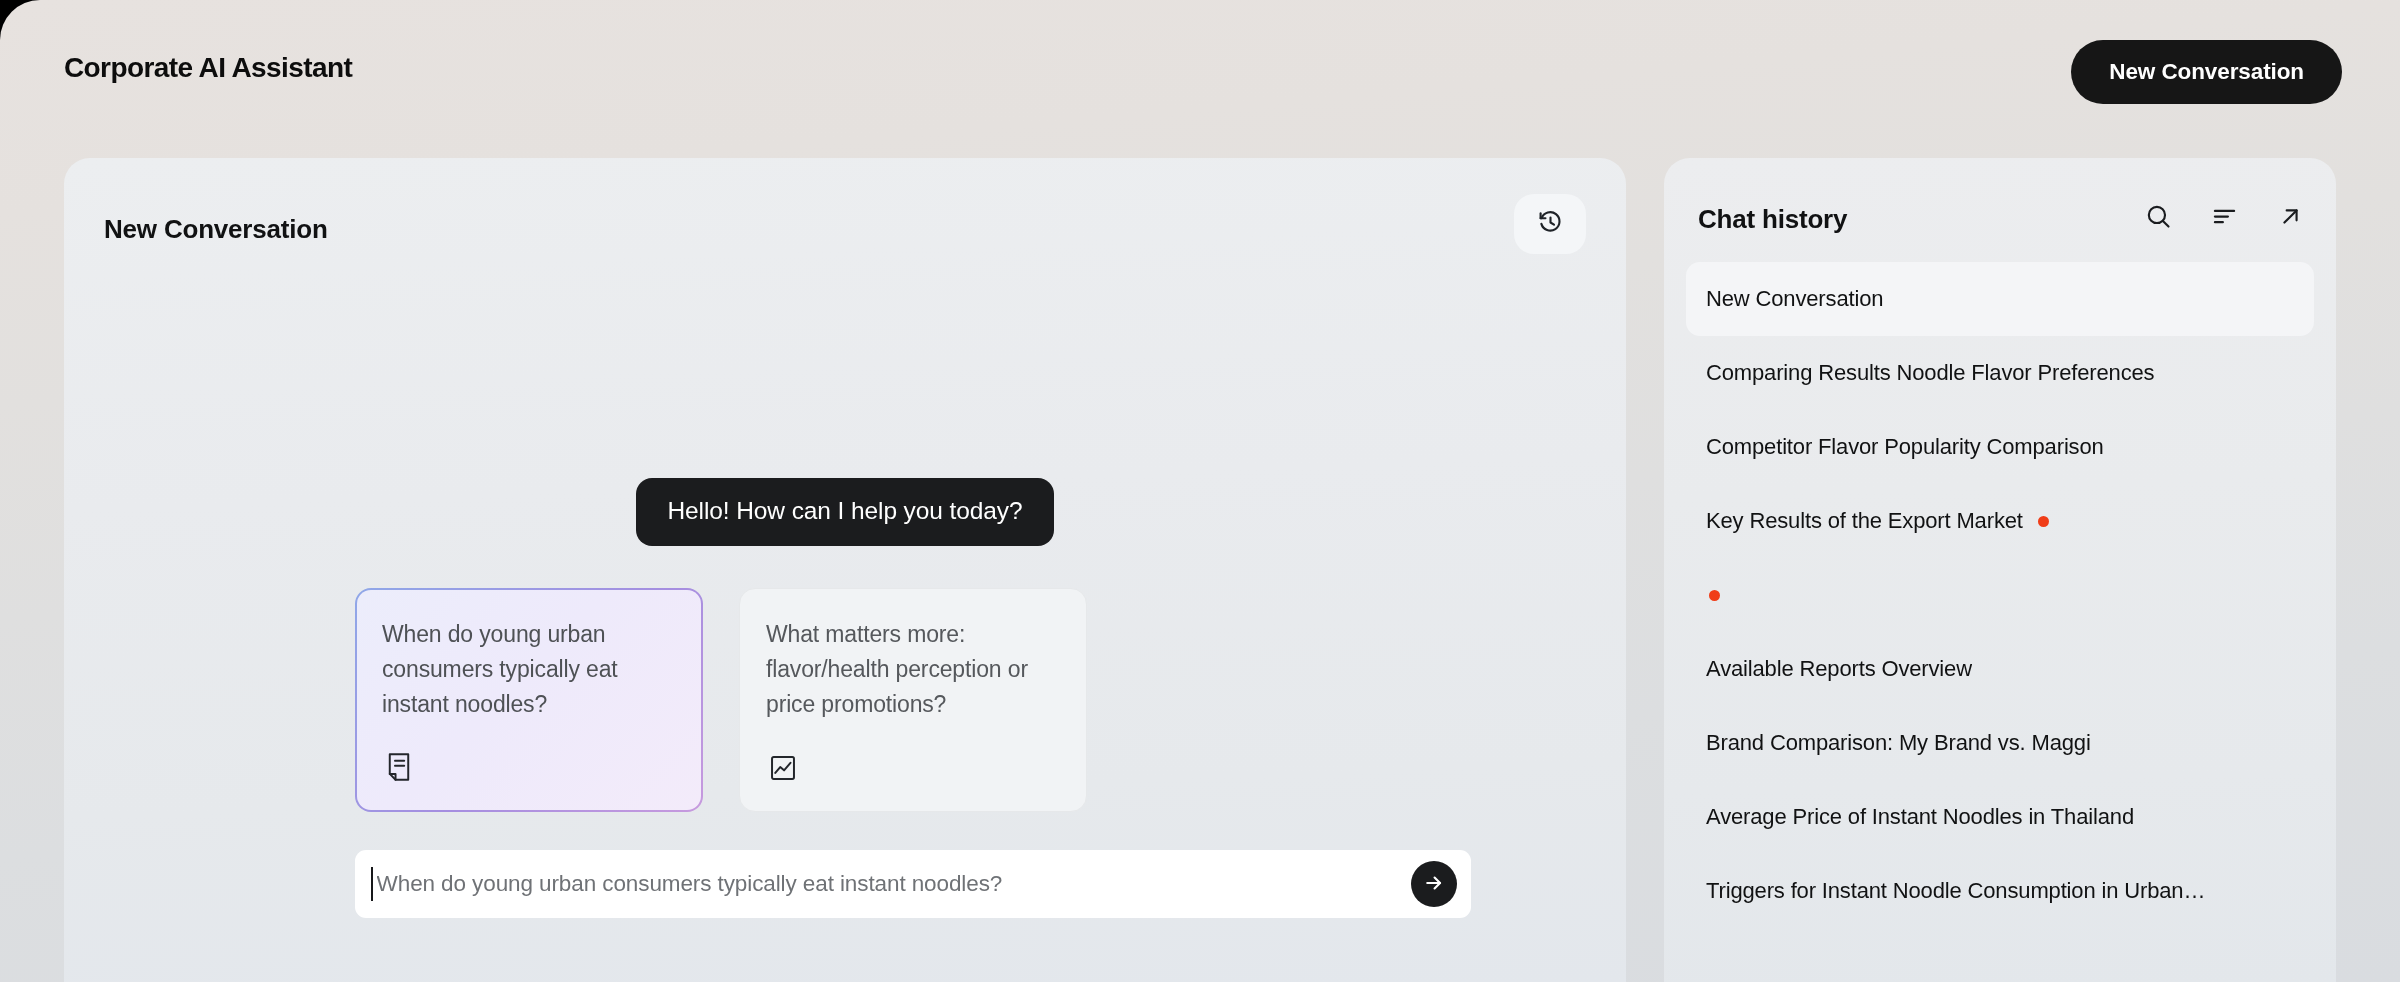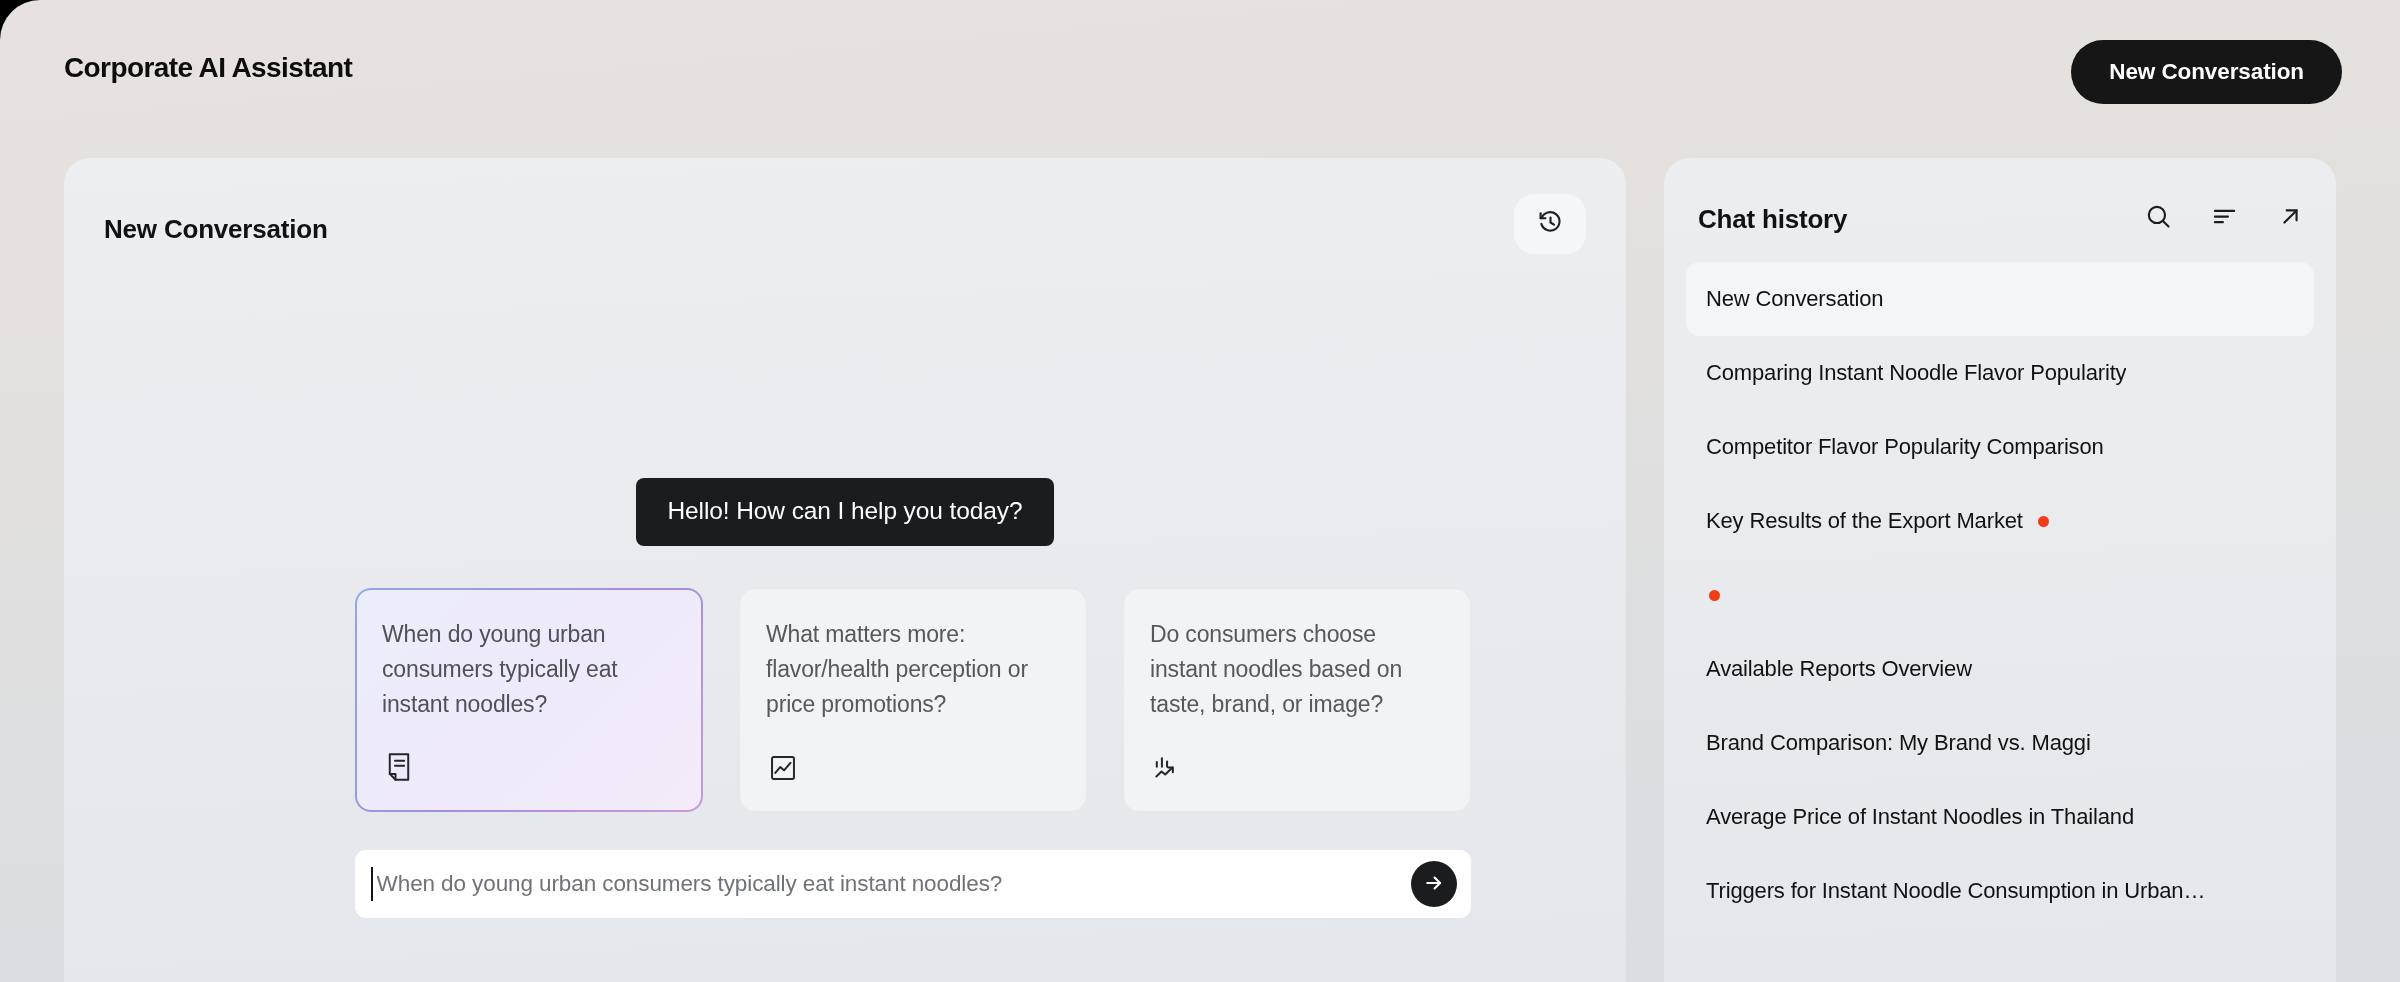--- a/index.html
+++ b/index.html
@@ -125,21 +125,21 @@
     display: flex;
     justify-content: center;
   }
 
   .greeting-bubble {
     background: #1b1c1e;
     color: #ffffff;
     font-size: 24.5px;
     letter-spacing: -0.1px;
     padding: 19px 32px 21px;
-    border-radius: 8px;
+    border-radius: 16px;
     white-space: nowrap;
   }
 
   
   .suggestions {
     position: absolute;
     left: 291px;
     top: 430px;
     display: flex;
     gap: 36px;
@@ -363,32 +363,20 @@
       <div class="suggestion-card">
         <div class="suggestion-text">What matters more: flavor/health perception or price promotions?</div>
         <span class="suggestion-icon">
           <svg width="28" height="28" viewBox="0 0 24 24" fill="none" stroke="#23262b" stroke-width="1.7" stroke-linecap="round" stroke-linejoin="round">
             <rect x="2.6" y="2.6" width="18.8" height="18.8" rx="1.4"></rect>
             <path d="M5.4 16.2l4.2-5 3.3 2.8 5.5-6.4"></path>
           </svg>
         </span>
       </div>
 
-      <div class="suggestion-card">
-        <div class="suggestion-text">Do consumers choose instant noodles based on taste, brand, or image?</div>
-        <span class="suggestion-icon">
-          <svg width="29" height="28" viewBox="0 0 26 24" fill="none" stroke="#23262b" stroke-width="1.8" stroke-linecap="round" stroke-linejoin="round">
-            <path d="M3.4 6.6v4.2"></path>
-            <path d="M8 3.2v7.6"></path>
-            <path d="M12.6 6.2v4.6"></path>
-            <path d="M3 19.6l4.6-4.4 3.3 2.6 6.4-6.1"></path>
-            <path d="M13.6 11.5h4.2v4.2"></path>
-          </svg>
-        </span>
-      </div>
 
     </div>
 
     <div class="composer">
       <span class="caret"></span>
       <input class="composer-input" type="text" placeholder="When do young urban consumers typically eat instant noodles?" style="">
       <button class="send-button">
         <span>
           <svg width="22" height="22" viewBox="0 0 24 24" fill="none" stroke="#ffffff" stroke-width="2.3" stroke-linecap="round" stroke-linejoin="round">
             <path d="M4.6 12h14"></path>
@@ -438,21 +426,21 @@
     </div>
 
     <div class="history-list">
 
       <div class="history-item is-active">
         <span class="history-item-label">New Conversation</span>
 
       </div>
 
       <div class="history-item">
-        <span class="history-item-label">Comparing Instant Noodle Flavor Popularity</span>
+        <span class="history-item-label">Comparing Results Noodle Flavor Preferences</span>
 
       </div>
 
       <div class="history-item">
         <span class="history-item-label">Competitor Flavor Popularity Comparison</span>
 
       </div>
 
       <div class="history-item">
         <span class="history-item-label">Key Results of the Export Market</span>

